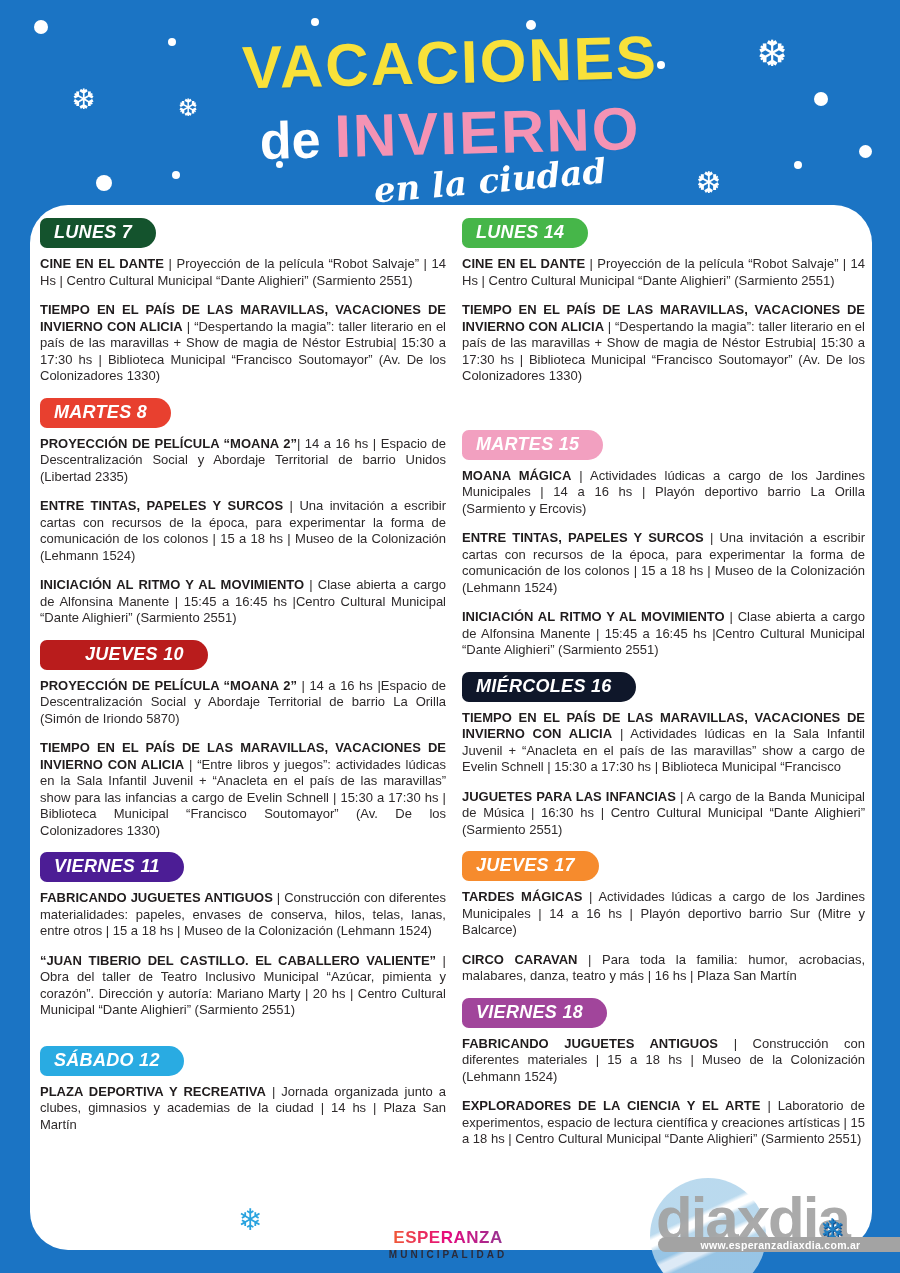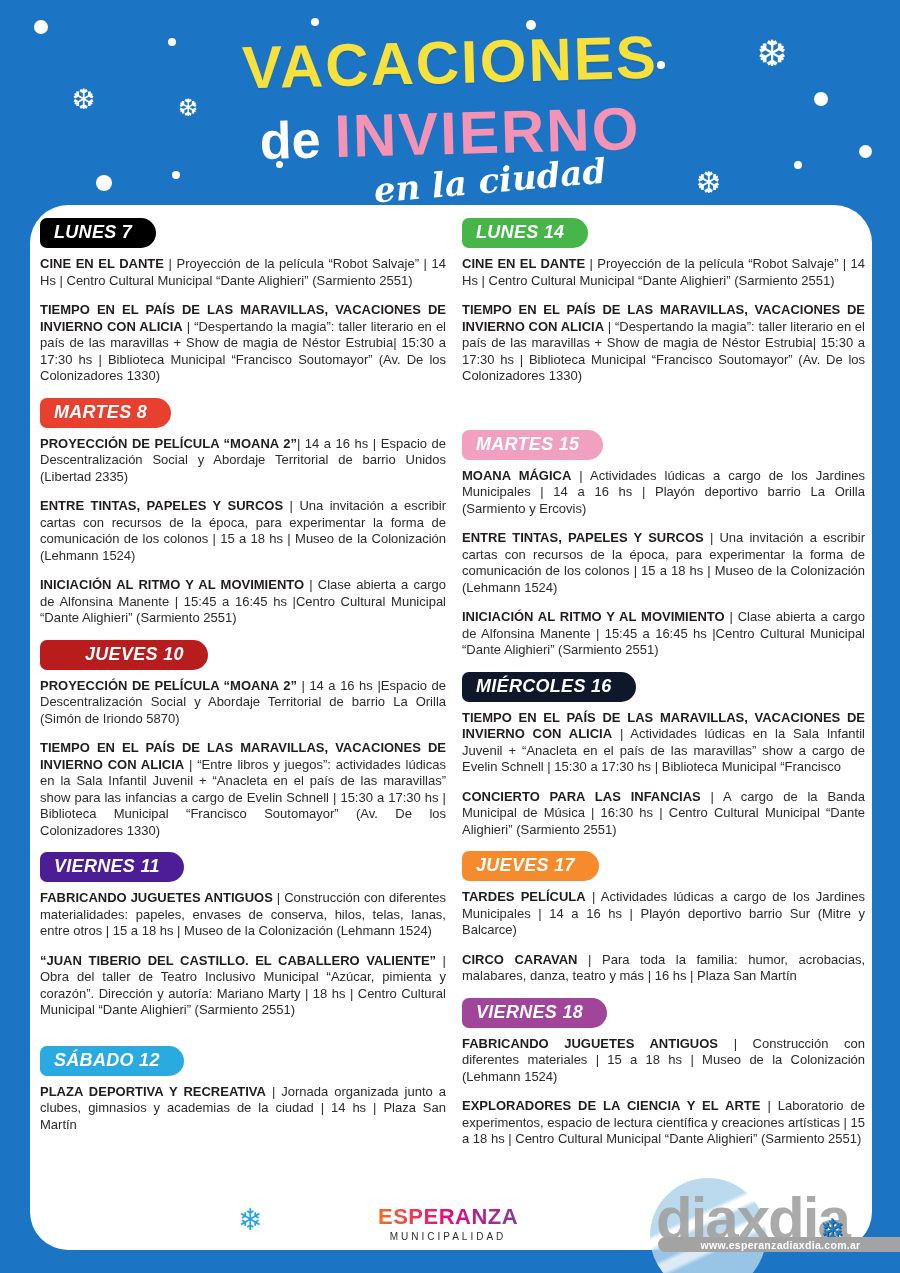--- a/index.html
+++ b/index.html
@@ -48,25 +48,25 @@
     text-align:justify; color:#2e2a2b;
   }
   .ev-title { font-weight:800; color:#201c1d; }
   
   .foot-flake {
     position:absolute; left:238px; top:1202px; z-index:3;
     font-size:30px; color:#29a3df; font-family:"DejaVu Sans", sans-serif;
   }
   .muni-logo { position:absolute; left:378px; top:1204px; width:140px; text-align:center; z-index:3; }
   .muni-name {
-    font-size:22px; font-weight:800; letter-spacing:.5px;
+    font-size:17px; font-weight:800; letter-spacing:.5px;
     background:linear-gradient(90deg,#f36f21,#e5097f,#7f3f97);
-    -webkit-background-clip:text; background-clip:text; color:transparent;
-  }
-  .muni-sub { margin-top:1px; font-size:10px; font-weight:normal; letter-spacing:3px; color:#2b2b3a; }
+    -webkit-background-clip:text; background-clip:text; color:transparent;margin-top:24px;
+  }
+  .muni-sub { margin-top:1px; font-size:10px; font-weight:bold; letter-spacing:3px; color:#2b2b3a; }
   .watermark { position:absolute; z-index:4; }
   .wm-circle {
     left:650px; top:1178px; width:116px; height:116px; border-radius:50%;
     background:linear-gradient(-25deg,#aed3eb 38%,#ffffff 41%,#ffffff 46%,#aed3eb 49%,#aed3eb 56%,#ffffff 59%,#ffffff 63%,#aed3eb 66%);
     opacity:.85;
   }
   .wm-text {
     left:656px; top:1184px; font-size:60px; font-weight:800;
     letter-spacing:-2px; color:#a3a3a3; opacity:.92;
   }
@@ -108,42 +108,42 @@
       <span class="title-de">de</span><span class="title-inv">INVIERNO</span>
     </div>
     <div class="title-script">en la ciudad</div>
   </div>
 
   <div class="card"></div>
 
   <div class="col col-left">
 
     <section class="day">
-      <div class="badge" style="background-color: #000000;">LUNES 7</div>
+      <div class="badge" style="background-color: #14532d;">LUNES 7</div>
       <p class="event"><span class="ev-title">CINE EN EL DANTE</span><span> | Proyección de la película “Robot Salvaje” | 14 Hs | Centro Cultural Municipal “Dante Alighieri” (Sarmiento 2551)</span></p>
       <p class="event"><span class="ev-title">TIEMPO EN EL PAÍS DE LAS MARAVILLAS, VACACIONES DE INVIERNO CON ALICIA</span><span> | “Despertando la magia”: taller literario en el país de las maravillas + Show de magia de Néstor Estrubia| 15:30 a 17:30 hs | Biblioteca Municipal “Francisco Soutomayor” (Av. De los Colonizadores 1330)</span></p>
     </section>
 
     <section class="day">
       <div class="badge" style="background-color: rgb(232, 64, 47);">MARTES 8</div>
       <p class="event"><span class="ev-title">PROYECCIÓN DE PELÍCULA “MOANA 2”</span><span>| 14 a 16 hs | Espacio de Descentralización Social y Abordaje Territorial de barrio Unidos (Libertad 2335)</span></p>
       <p class="event"><span class="ev-title">ENTRE TINTAS, PAPELES Y SURCOS</span><span> | Una invitación a escribir cartas con recursos de la época, para experimentar la forma de comunicación de los colonos | 15 a 18 hs | Museo de la Colonización (Lehmann 1524)</span></p>
       <p class="event"><span class="ev-title">INICIACIÓN AL RITMO Y AL MOVIMIENTO</span><span> | Clase abierta a cargo de Alfonsina Manente | 15:45 a 16:45 hs |Centro Cultural Municipal “Dante Alighieri” (Sarmiento 2551)</span></p>
     </section>
 
     <section class="day">
       <div class="badge" style="background-color: #b91c1c; padding-left: 45px;">JUEVES 10</div>
       <p class="event"><span class="ev-title">PROYECCIÓN DE PELÍCULA “MOANA 2”</span><span> | 14 a 16 hs |Espacio de Descentralización Social y Abordaje Territorial de barrio La Orilla (Simón de Iriondo 5870)</span></p>
       <p class="event"><span class="ev-title">TIEMPO EN EL PAÍS DE LAS MARAVILLAS, VACACIONES DE INVIERNO CON ALICIA</span><span> | “Entre libros y juegos”: actividades lúdicas en la Sala Infantil Juvenil + “Anacleta en el país de las maravillas” show para las infancias a cargo de Evelin Schnell | 15:30 a 17:30 hs | Biblioteca Municipal “Francisco Soutomayor” (Av. De los Colonizadores 1330)</span></p>
     </section>
 
     <section class="day">
       <div class="badge" style="background-color: #4c1d95;">VIERNES 11</div>
       <p class="event"><span class="ev-title">FABRICANDO JUGUETES ANTIGUOS</span><span> | Construcción con diferentes materialidades: papeles, envases de conserva, hilos, telas, lanas, entre otros | 15 a 18 hs | Museo de la Colonización (Lehmann 1524)</span></p>
-      <p class="event"><span class="ev-title">“JUAN TIBERIO DEL CASTILLO. EL CABALLERO VALIENTE”</span><span> | Obra del taller de Teatro Inclusivo Municipal “Azúcar, pimienta y corazón”. Dirección y autoría: Mariano Marty | 18 hs | Centro Cultural Municipal “Dante Alighieri” (Sarmiento 2551)</span></p>
+      <p class="event"><span class="ev-title">“JUAN TIBERIO DEL CASTILLO. EL CABALLERO VALIENTE”</span><span> | Obra del taller de Teatro Inclusivo Municipal “Azúcar, pimienta y corazón”. Dirección y autoría: Mariano Marty | 20 hs | Centro Cultural Municipal “Dante Alighieri” (Sarmiento 2551)</span></p>
     </section>
 
     <section class="day">
       <div class="badge" style="background-color: rgb(41, 171, 226); margin-top: 14px;">SÁBADO 12</div>
       <p class="event"><span class="ev-title">PLAZA DEPORTIVA Y RECREATIVA</span><span> | Jornada organizada junto a clubes, gimnasios y academias de la ciudad | 14 hs | Plaza San Martín</span></p>
     </section>
 
   </div>
 
   <div class="col col-right">
@@ -157,26 +157,26 @@
     <section class="day">
       <div class="badge" style="background-color: rgb(242, 160, 192); margin-top: 32px;">MARTES 15</div>
       <p class="event"><span class="ev-title">MOANA MÁGICA</span><span> | Actividades lúdicas a cargo de los Jardines Municipales | 14 a 16 hs | Playón deportivo barrio La Orilla (Sarmiento y Ercovis)</span></p>
       <p class="event"><span class="ev-title">ENTRE TINTAS, PAPELES Y SURCOS</span><span> | Una invitación a escribir cartas con recursos de la época, para experimentar la forma de comunicación de los colonos | 15 a 18 hs | Museo de la Colonización (Lehmann 1524)</span></p>
       <p class="event"><span class="ev-title">INICIACIÓN AL RITMO Y AL MOVIMIENTO</span><span> | Clase abierta a cargo de Alfonsina Manente | 15:45 a 16:45 hs |Centro Cultural Municipal “Dante Alighieri” (Sarmiento 2551)</span></p>
     </section>
 
     <section class="day">
       <div class="badge" style="background-color: #0f172a;">MIÉRCOLES 16</div>
       <p class="event"><span class="ev-title">TIEMPO EN EL PAÍS DE LAS MARAVILLAS, VACACIONES DE INVIERNO CON ALICIA</span><span> | Actividades lúdicas en la Sala Infantil Juvenil + “Anacleta en el país de las maravillas” show a cargo de Evelin Schnell | 15:30 a 17:30 hs | Biblioteca Municipal “Francisco</span></p>
-      <p class="event"><span class="ev-title">CONCIERTO PARA LAS INFANCIAS</span><span> | A cargo de la Banda Municipal de Música | 16:30 hs | Centro Cultural Municipal “Dante Alighieri” (Sarmiento 2551)</span></p>
+      <p class="event"><span class="ev-title">JUGUETES PARA LAS INFANCIAS</span><span> | A cargo de la Banda Municipal de Música | 16:30 hs | Centro Cultural Municipal “Dante Alighieri” (Sarmiento 2551)</span></p>
     </section>
 
     <section class="day">
       <div class="badge" style="background-color: rgb(246, 139, 45);">JUEVES 17</div>
-      <p class="event"><span class="ev-title">TARDES PELÍCULA</span><span> | Actividades lúdicas a cargo de los Jardines Municipales | 14 a 16 hs | Playón deportivo barrio Sur (Mitre y Balcarce)</span></p>
+      <p class="event"><span class="ev-title">TARDES MÁGICAS</span><span> | Actividades lúdicas a cargo de los Jardines Municipales | 14 a 16 hs | Playón deportivo barrio Sur (Mitre y Balcarce)</span></p>
       <p class="event"><span class="ev-title">CIRCO CARAVAN</span><span> | Para toda la familia: humor, acrobacias, malabares, danza, teatro y más | 16 hs | Plaza San Martín</span></p>
     </section>
 
     <section class="day">
       <div class="badge" style="background-color: rgb(161, 69, 155);">VIERNES 18</div>
       <p class="event"><span class="ev-title">FABRICANDO JUGUETES ANTIGUOS</span><span> | Construcción con diferentes materiales | 15 a 18 hs | Museo de la Colonización (Lehmann 1524)</span></p>
       <p class="event"><span class="ev-title">EXPLORADORES DE LA CIENCIA Y EL ARTE</span><span> | Laboratorio de experimentos, espacio de lectura científica y creaciones artísticas | 15 a 18 hs | Centro Cultural Municipal “Dante Alighieri” (Sarmiento 2551)</span></p>
     </section>
 
   </div>

